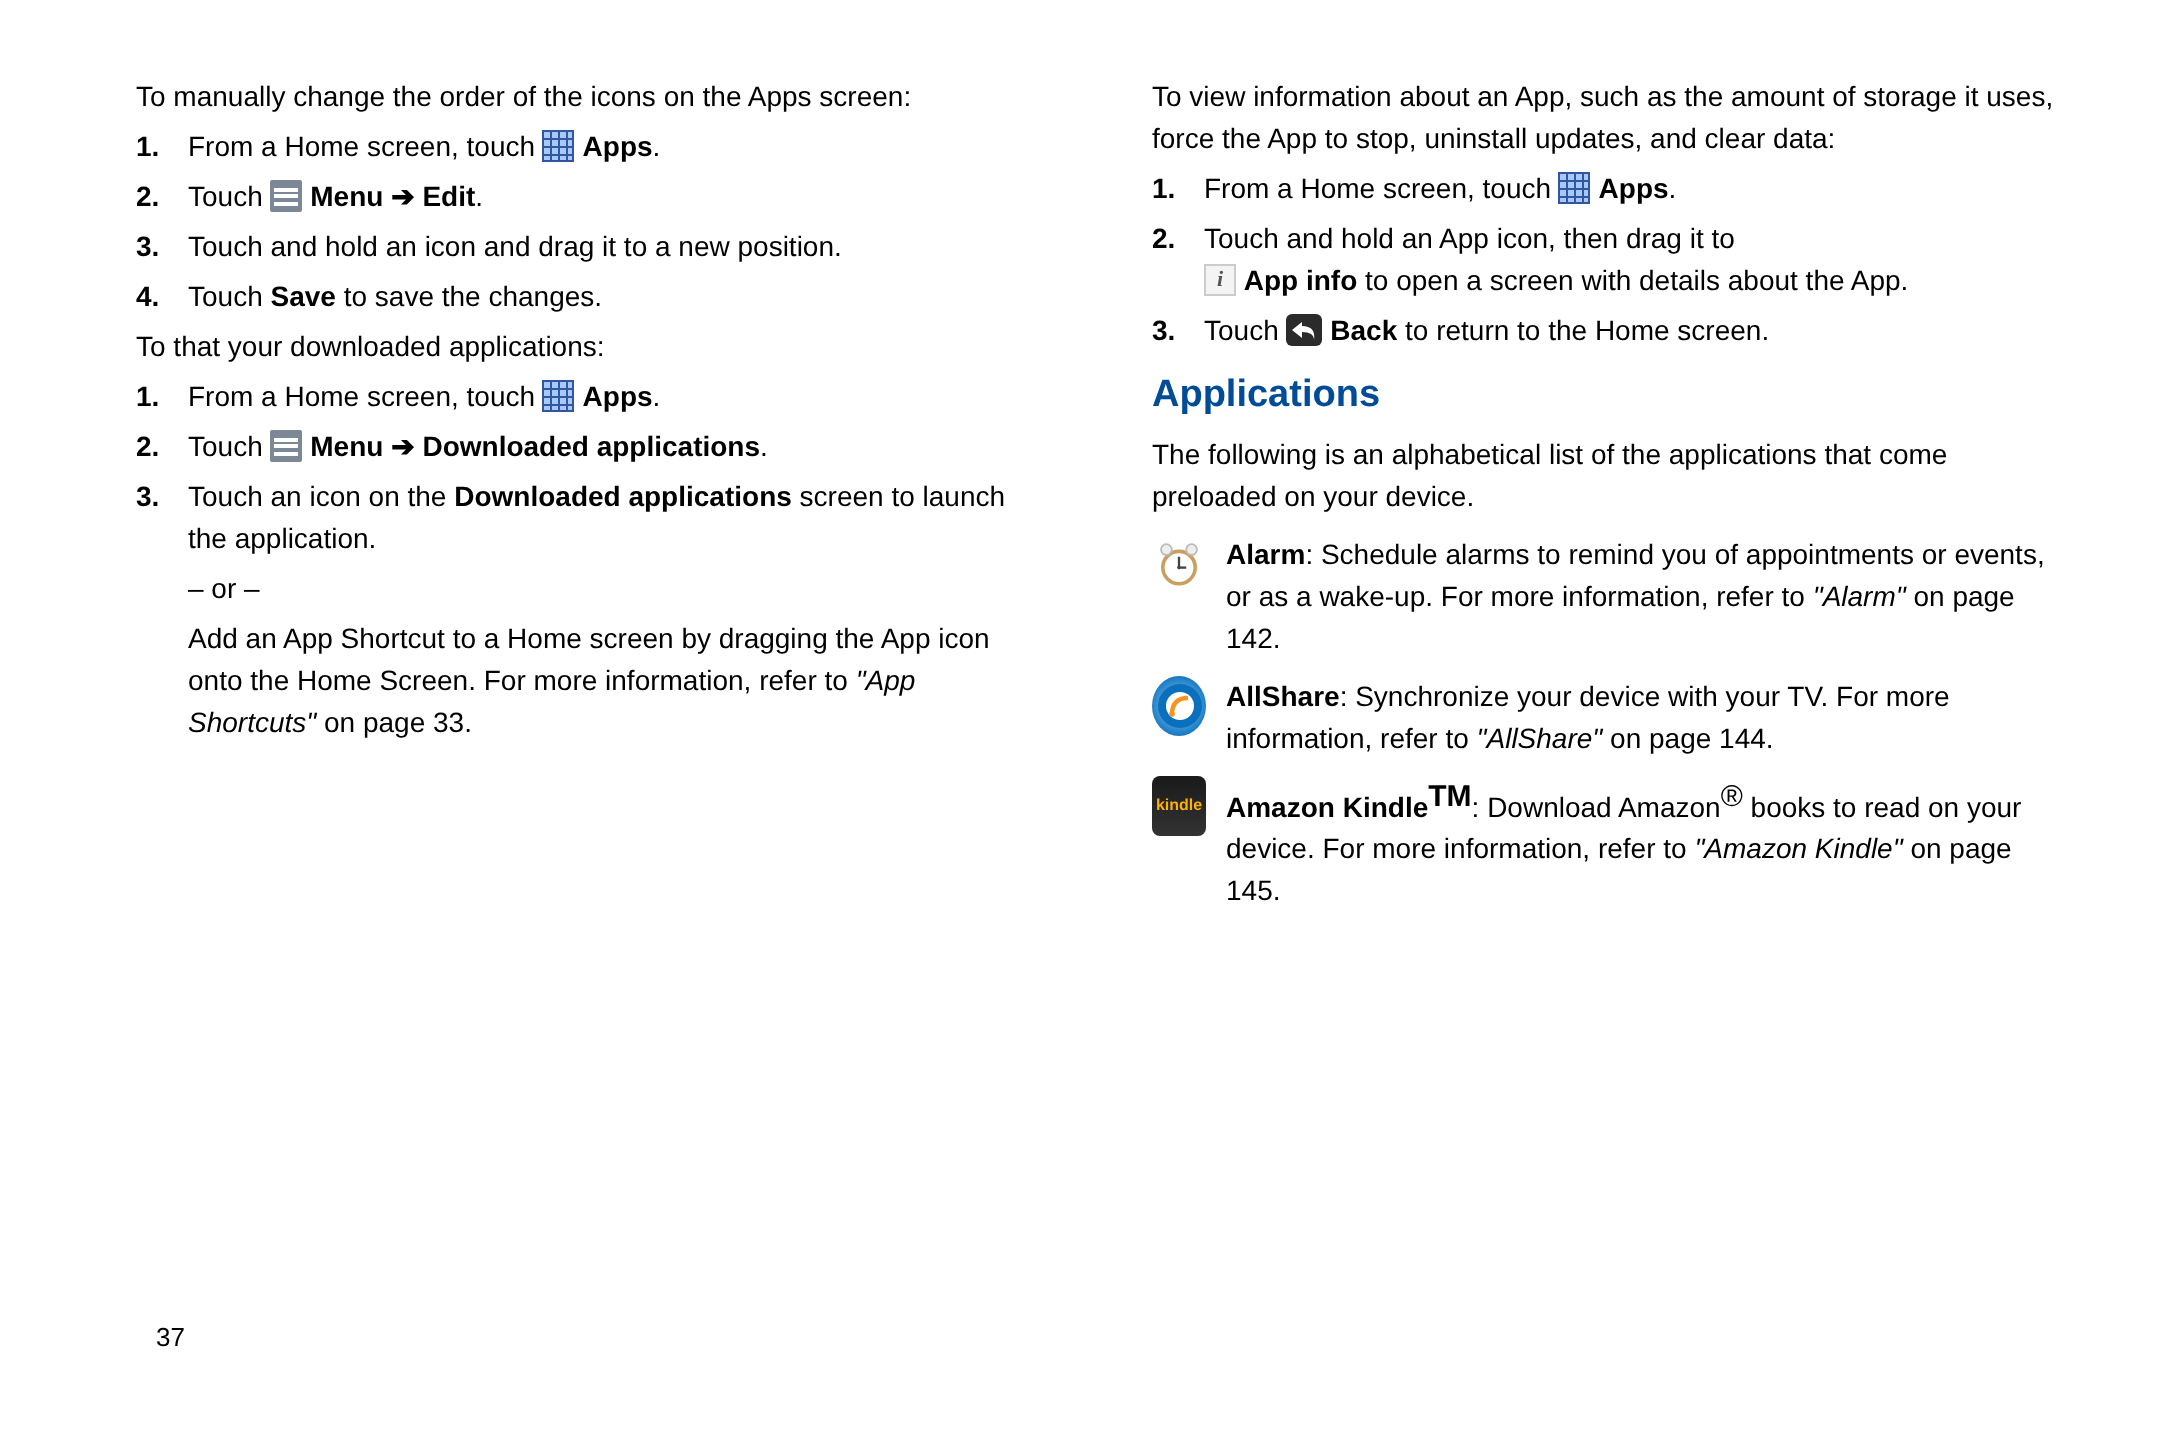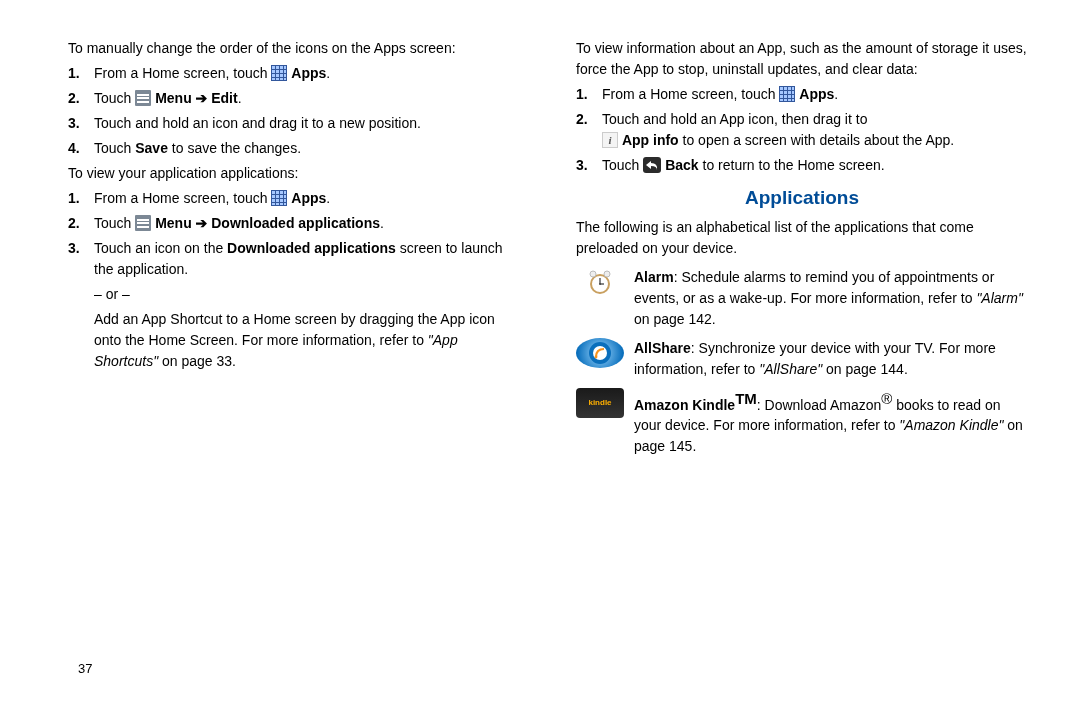--- a/index.html
+++ b/index.html
@@ -37,21 +37,20 @@
     font-weight: bold;
   }
   .bold { font-weight: bold; }
   .italic { font-style: italic; }
   .heading2 {
     color: #004c97;
     font-weight: 800;
     font-size: 19px;
     margin: 8px 0 4px 0;
     font-family: Arial, Helvetica, sans-serif;
-    text-align: center;
   }
   .heading3 {
     color: #004c97;
     font-style: italic;
     font-weight: 800;
     font-size: 15px;
     margin: 0 0 4px 0;
   }
   .icon {
     display: inline-block;
@@ -109,21 +108,21 @@
   }
   .back-icon svg { display: block; }
   .arrow { font-weight: bold; }
   .app-row {
     display: flex;
     align-items: flex-start;
     margin: 8px 0 8px 0;
     gap: 10px;
   }
   .app-icon {
-    width: 48px; height: 30px;
+    width: 27px; height: 30px;
     flex-shrink: 0;
     display: flex;
     align-items: center;
     justify-content: center;
     border-radius: 4px;
   }
   .alarm-icon { }
   .allshare-icon {
     background: radial-gradient(circle,#9ed8ff 0%,#0a6fbc 80%);
     border-radius: 50%;
@@ -185,21 +184,21 @@
     </li>
     <li><span class="num">3.</span>
       <span>Touch and hold an icon and drag it to a new position.</span>
     </li>
     <li><span class="num">4.</span>
       <span>Touch </span><span class="bold">Save</span><span> to save the changes.</span>
     </li>
   </ol>
 
 
-  <p>To view your application applications:</p>
+  <p>To that your downloaded applications:</p>
 
   <ol class="numbered">
     <li><span class="num">1.</span>
       <span>From a Home screen, touch </span>
       <span class="icon apps-icon">
           <span></span>
           <span></span>
           <span></span>
           <span></span>
           <span></span>

